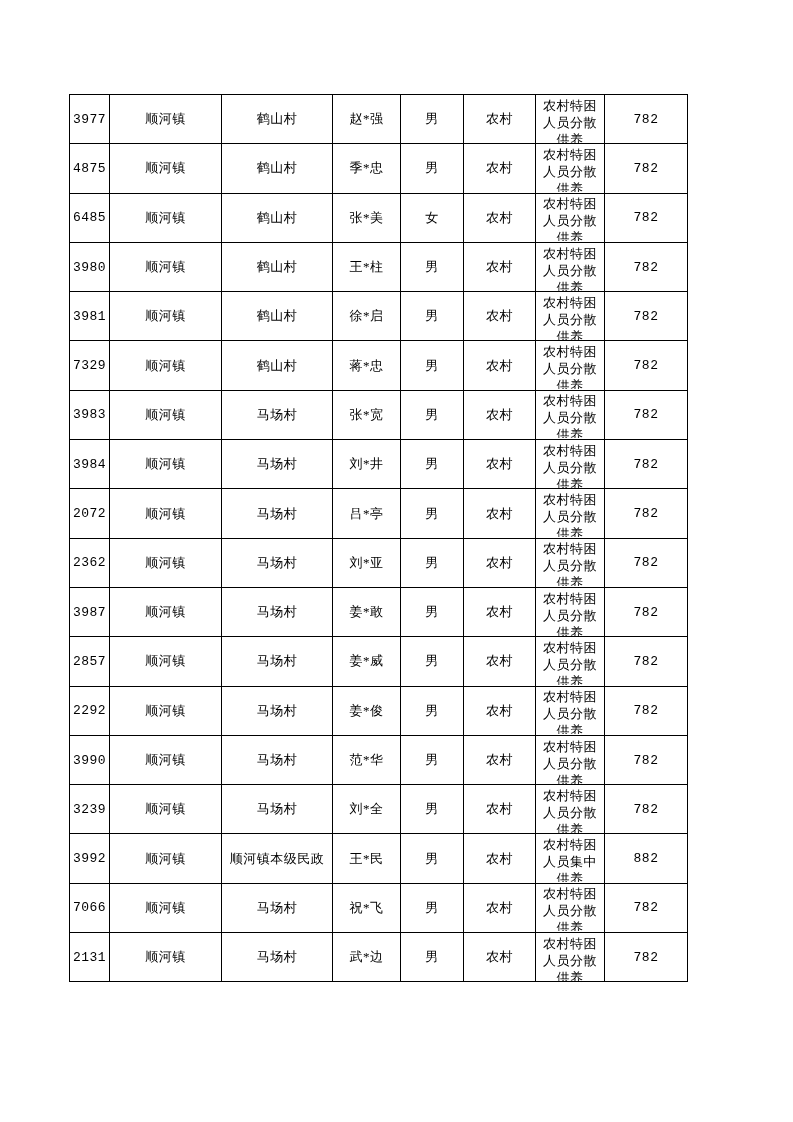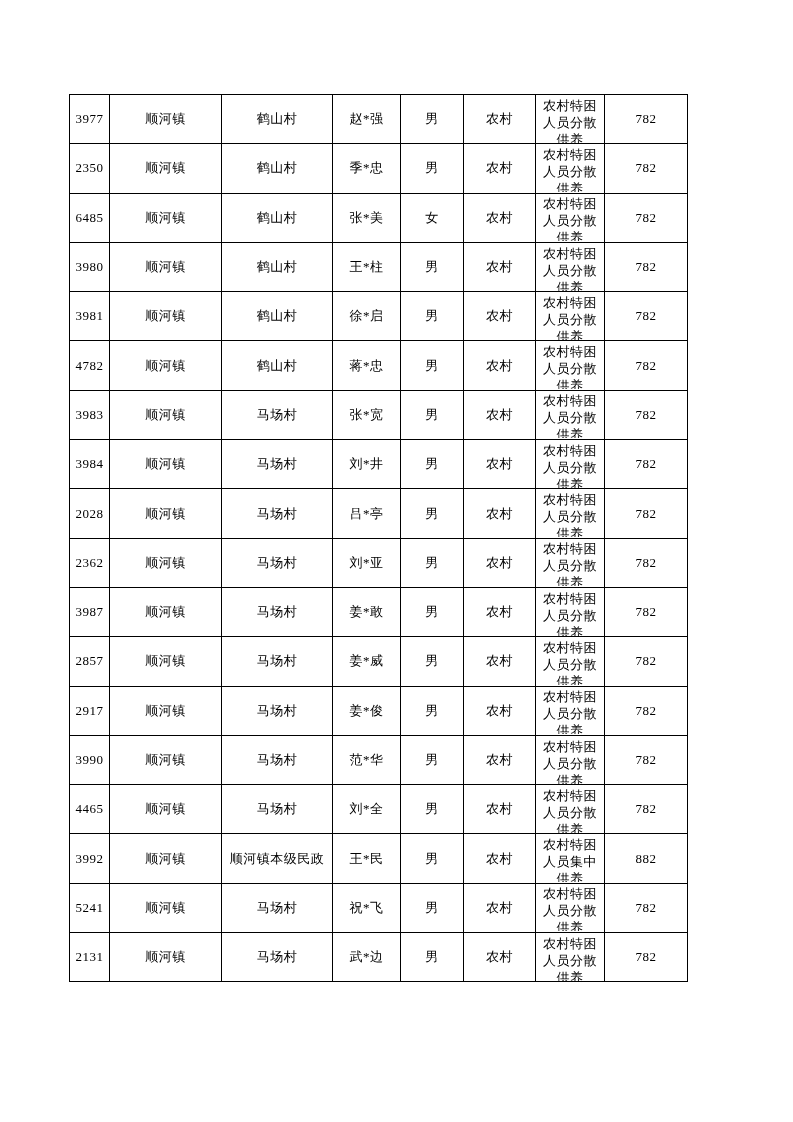--- a/index.html
+++ b/index.html
@@ -62,20 +62,21 @@
     margin: 1px auto 0 auto;
     line-height: 17px;
     overflow: hidden;
     word-break: break-all;
     text-align: center;
     letter-spacing: 0.5px;
   }
   td.cell-index, td.cell-amount {
     letter-spacing: 0;
     font-size: 13.5px;
+    font-family: Liberation Mono, monospace;
   }
 </style>
 </head>
 <body>
 
 <div class="page">
   <table class="roster">
     <colgroup>
       <col class="c-index">
       <col class="c-town">
@@ -93,21 +94,21 @@
           <td class="cell-village">鹤山村</td>
           <td class="cell-name">赵*强</td>
           <td class="cell-gender">男</td>
           <td class="cell-residence">农村</td>
           <td class="cell-category">
             <div class="category-wrap">农村特困人员分散供养</div>
           </td>
           <td class="cell-amount">782</td>
         </tr>
         <tr>
-          <td class="cell-index">2350</td>
+          <td class="cell-index">4875</td>
           <td class="cell-town">顺河镇</td>
           <td class="cell-village">鹤山村</td>
           <td class="cell-name">季*忠</td>
           <td class="cell-gender">男</td>
           <td class="cell-residence">农村</td>
           <td class="cell-category">
             <div class="category-wrap">农村特困人员分散供养</div>
           </td>
           <td class="cell-amount">782</td>
         </tr>
@@ -141,21 +142,21 @@
           <td class="cell-village">鹤山村</td>
           <td class="cell-name">徐*启</td>
           <td class="cell-gender">男</td>
           <td class="cell-residence">农村</td>
           <td class="cell-category">
             <div class="category-wrap">农村特困人员分散供养</div>
           </td>
           <td class="cell-amount">782</td>
         </tr>
         <tr>
-          <td class="cell-index">4782</td>
+          <td class="cell-index">7329</td>
           <td class="cell-town">顺河镇</td>
           <td class="cell-village">鹤山村</td>
           <td class="cell-name">蒋*忠</td>
           <td class="cell-gender">男</td>
           <td class="cell-residence">农村</td>
           <td class="cell-category">
             <div class="category-wrap">农村特困人员分散供养</div>
           </td>
           <td class="cell-amount">782</td>
         </tr>
@@ -177,21 +178,21 @@
           <td class="cell-village">马场村</td>
           <td class="cell-name">刘*井</td>
           <td class="cell-gender">男</td>
           <td class="cell-residence">农村</td>
           <td class="cell-category">
             <div class="category-wrap">农村特困人员分散供养</div>
           </td>
           <td class="cell-amount">782</td>
         </tr>
         <tr>
-          <td class="cell-index">2028</td>
+          <td class="cell-index">2072</td>
           <td class="cell-town">顺河镇</td>
           <td class="cell-village">马场村</td>
           <td class="cell-name">吕*亭</td>
           <td class="cell-gender">男</td>
           <td class="cell-residence">农村</td>
           <td class="cell-category">
             <div class="category-wrap">农村特困人员分散供养</div>
           </td>
           <td class="cell-amount">782</td>
         </tr>
@@ -225,21 +226,21 @@
           <td class="cell-village">马场村</td>
           <td class="cell-name">姜*威</td>
           <td class="cell-gender">男</td>
           <td class="cell-residence">农村</td>
           <td class="cell-category">
             <div class="category-wrap">农村特困人员分散供养</div>
           </td>
           <td class="cell-amount">782</td>
         </tr>
         <tr>
-          <td class="cell-index">2917</td>
+          <td class="cell-index">2292</td>
           <td class="cell-town">顺河镇</td>
           <td class="cell-village">马场村</td>
           <td class="cell-name">姜*俊</td>
           <td class="cell-gender">男</td>
           <td class="cell-residence">农村</td>
           <td class="cell-category">
             <div class="category-wrap">农村特困人员分散供养</div>
           </td>
           <td class="cell-amount">782</td>
         </tr>
@@ -249,21 +250,21 @@
           <td class="cell-village">马场村</td>
           <td class="cell-name">范*华</td>
           <td class="cell-gender">男</td>
           <td class="cell-residence">农村</td>
           <td class="cell-category">
             <div class="category-wrap">农村特困人员分散供养</div>
           </td>
           <td class="cell-amount">782</td>
         </tr>
         <tr>
-          <td class="cell-index">4465</td>
+          <td class="cell-index">3239</td>
           <td class="cell-town">顺河镇</td>
           <td class="cell-village">马场村</td>
           <td class="cell-name">刘*全</td>
           <td class="cell-gender">男</td>
           <td class="cell-residence">农村</td>
           <td class="cell-category">
             <div class="category-wrap">农村特困人员分散供养</div>
           </td>
           <td class="cell-amount">782</td>
         </tr>
@@ -273,21 +274,21 @@
           <td class="cell-village">顺河镇本级民政</td>
           <td class="cell-name">王*民</td>
           <td class="cell-gender">男</td>
           <td class="cell-residence">农村</td>
           <td class="cell-category">
             <div class="category-wrap">农村特困人员集中供养</div>
           </td>
           <td class="cell-amount">882</td>
         </tr>
         <tr>
-          <td class="cell-index">5241</td>
+          <td class="cell-index">7066</td>
           <td class="cell-town">顺河镇</td>
           <td class="cell-village">马场村</td>
           <td class="cell-name">祝*飞</td>
           <td class="cell-gender">男</td>
           <td class="cell-residence">农村</td>
           <td class="cell-category">
             <div class="category-wrap">农村特困人员分散供养</div>
           </td>
           <td class="cell-amount">782</td>
         </tr>

